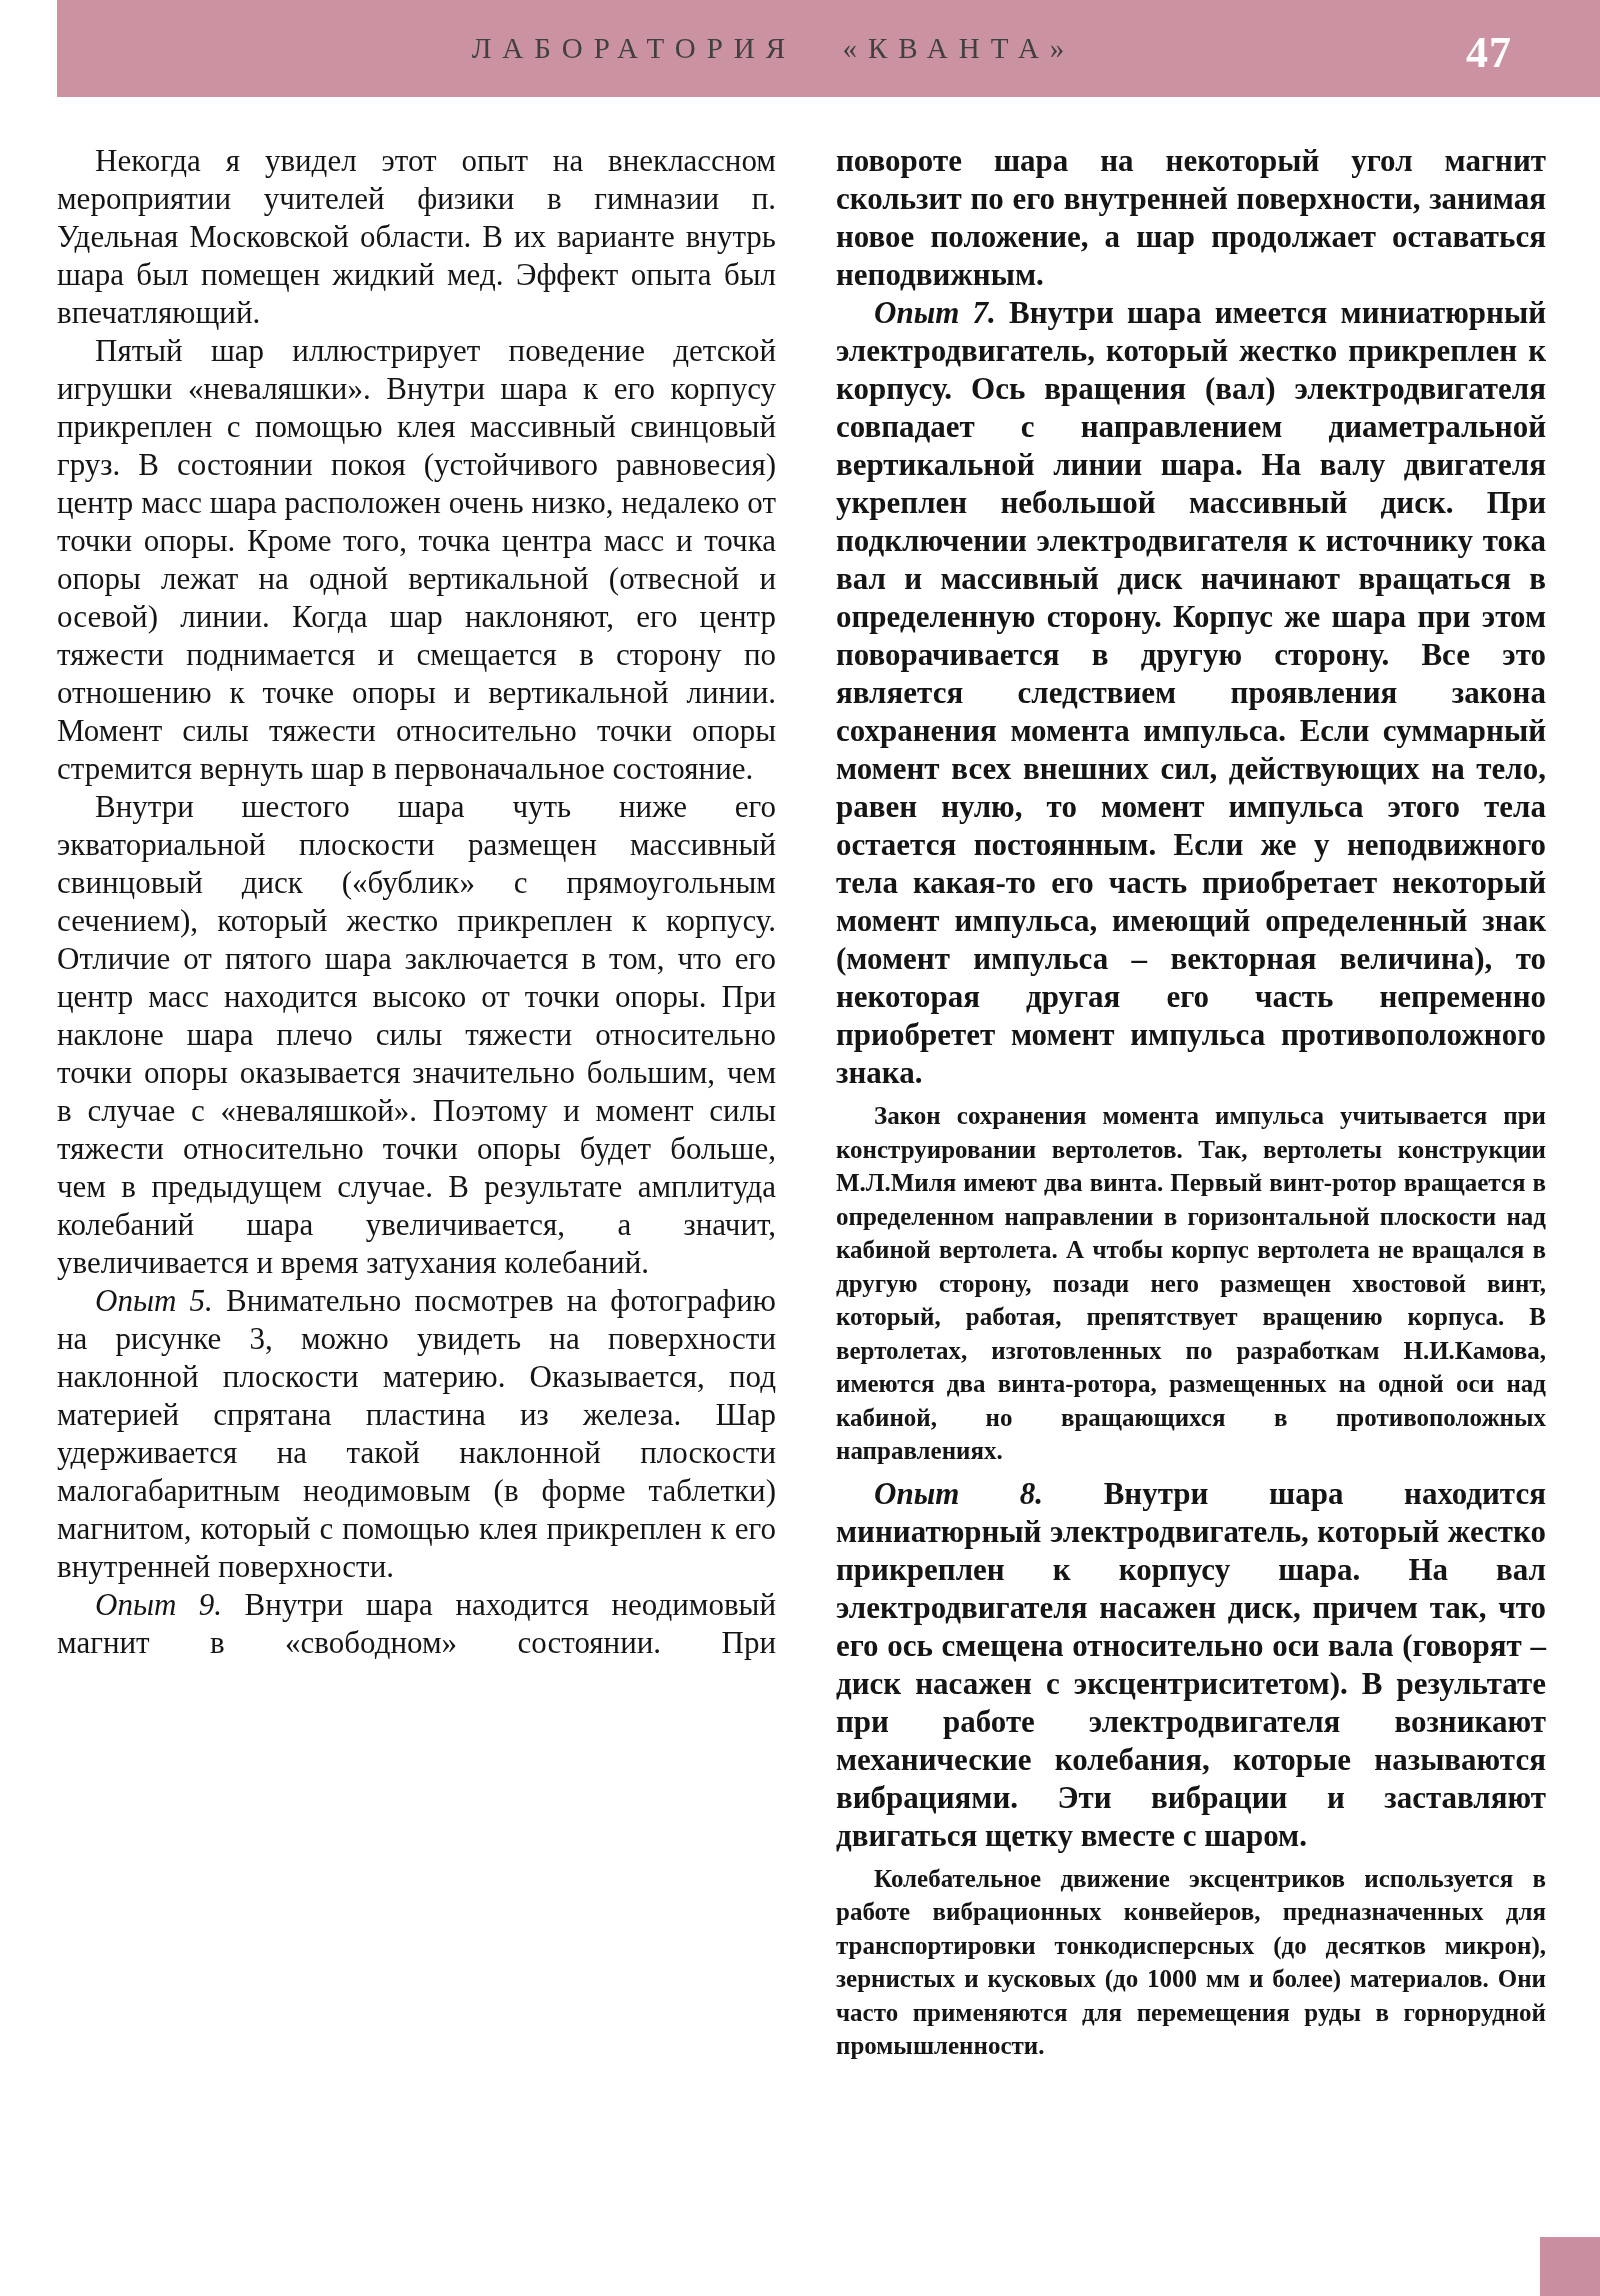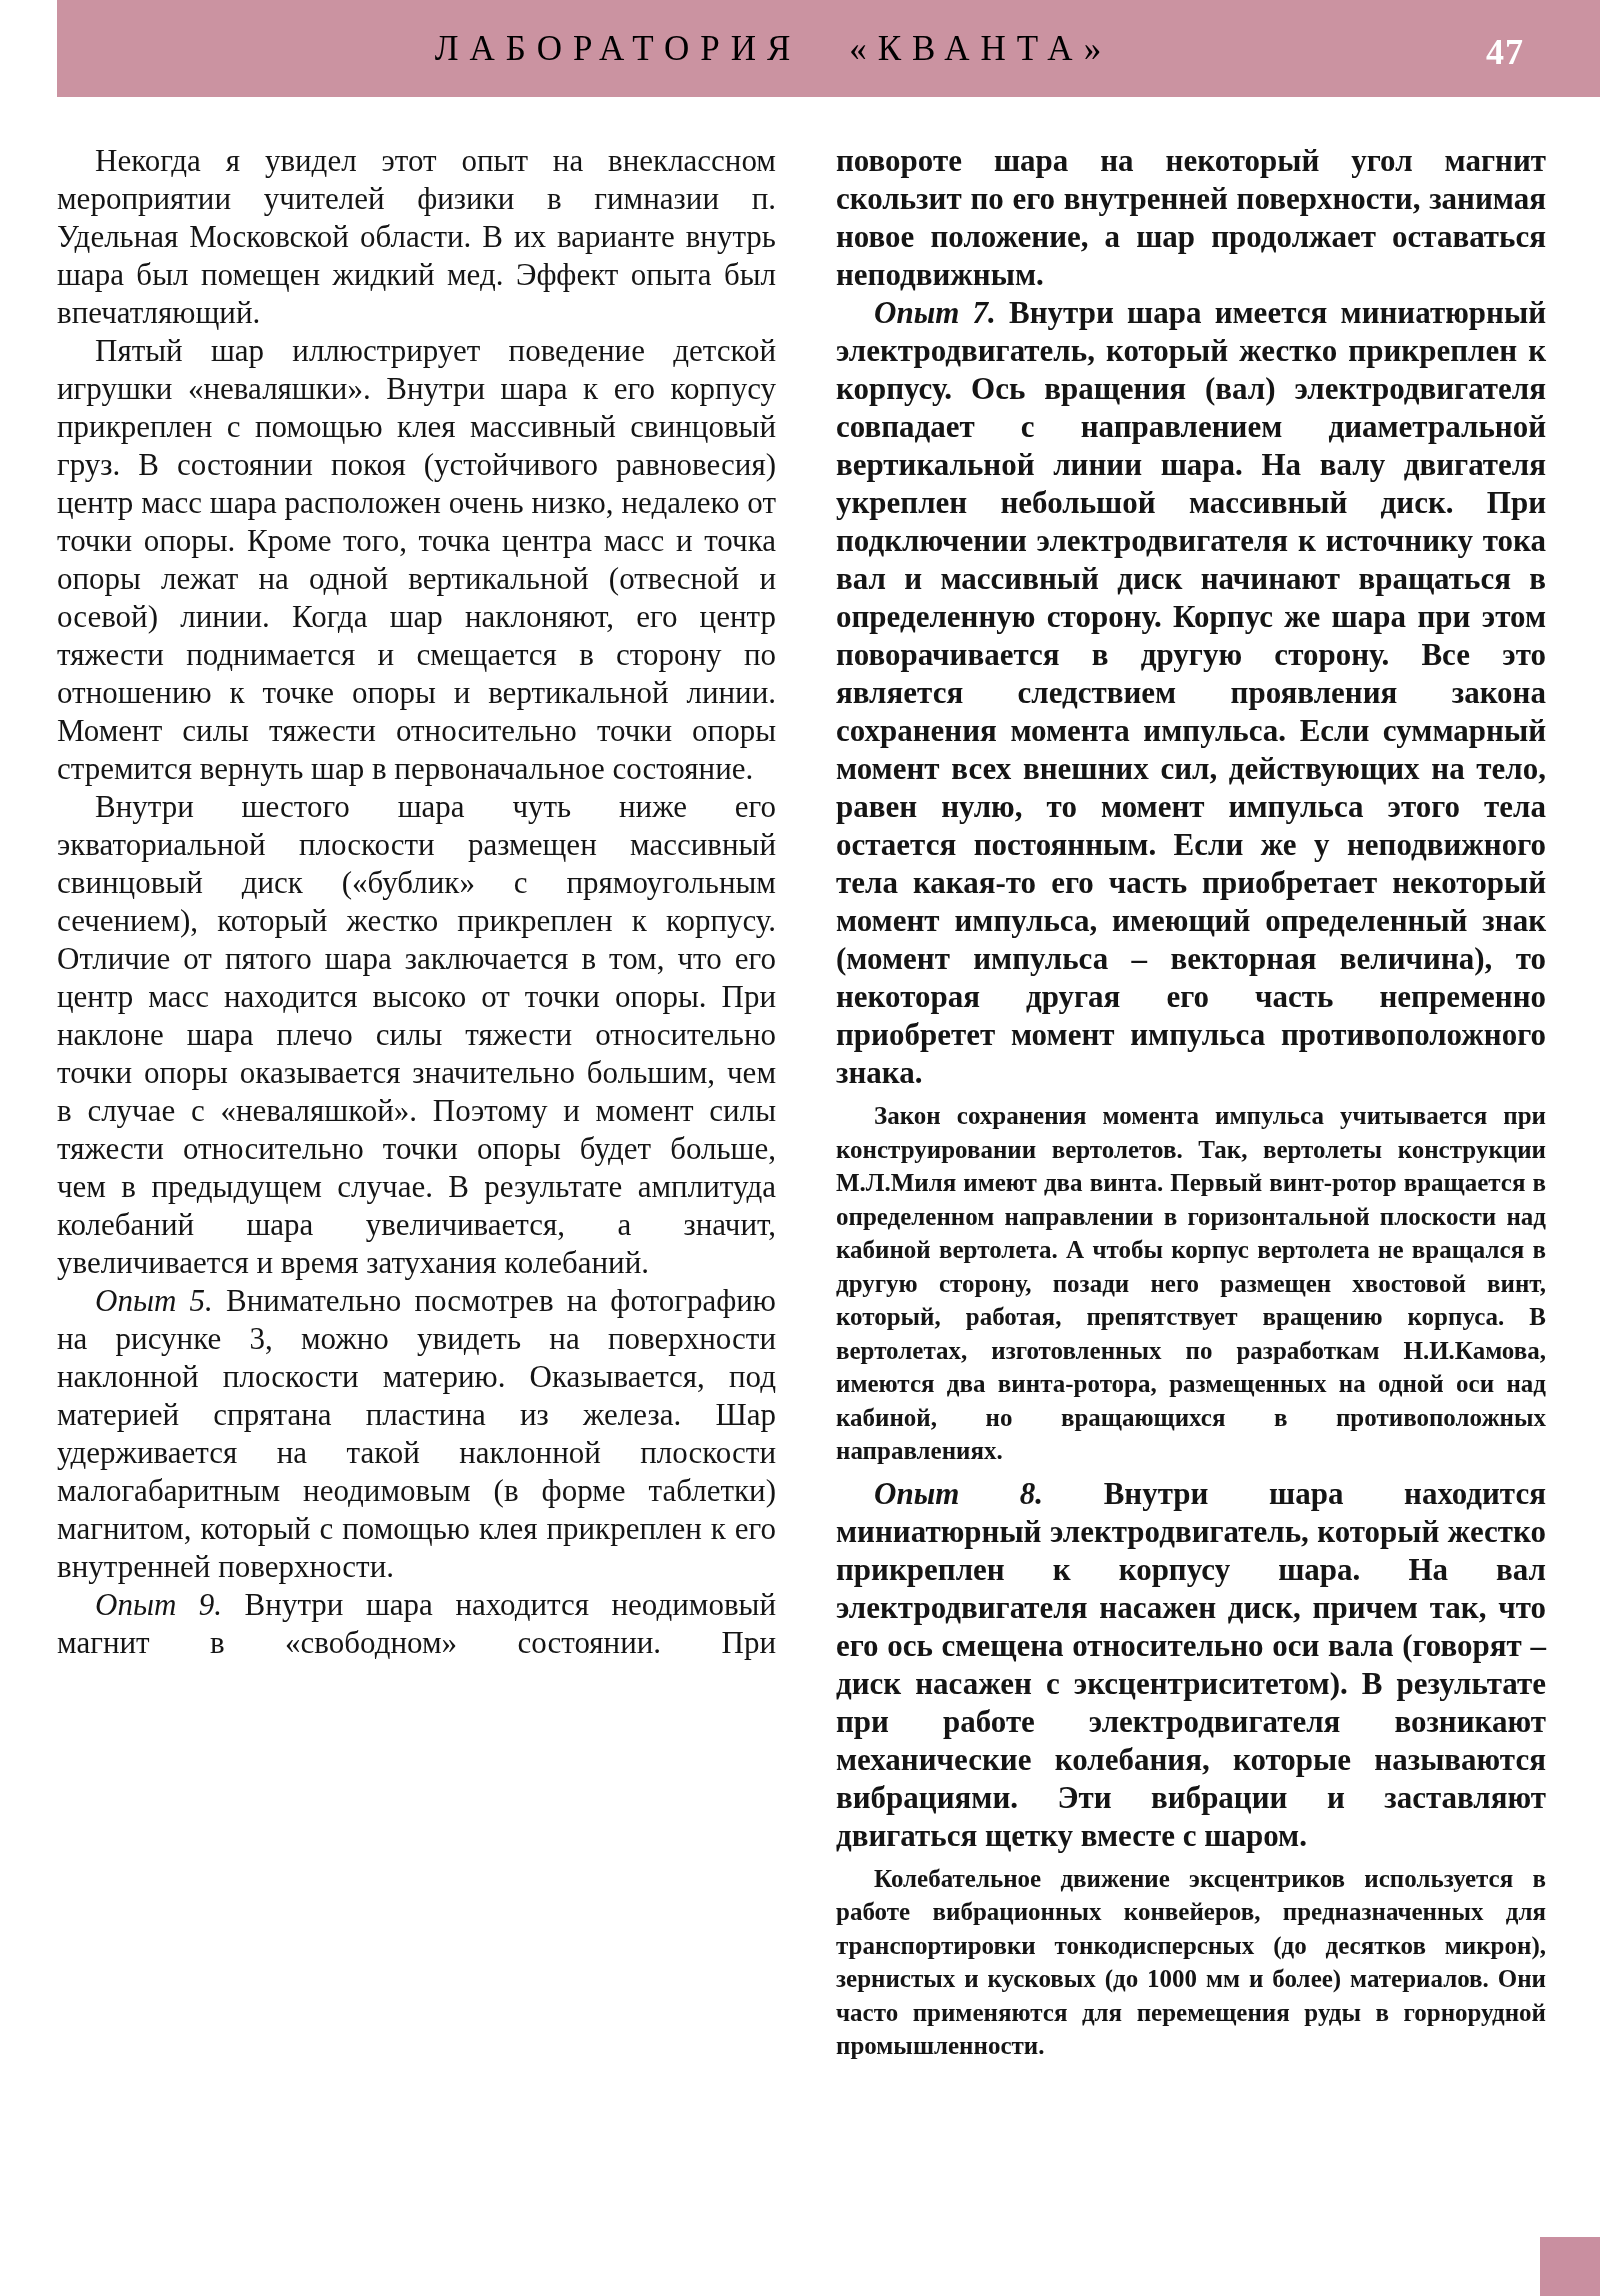--- a/index.html
+++ b/index.html
@@ -19,34 +19,34 @@
   .header-band {
     position: absolute;
     left: 57px; top: 0; right: 0;
     height: 97px;
     background: #cb93a1;
     display: flex;
     align-items: center;
     justify-content: center;
   }
   .header-title {
-    color: #000000;
-    font-size: 35px;
+    color: #404040;
+    font-size: 29px;
     letter-spacing: 11px;
     word-spacing: 28px;
     white-space: nowrap;
     transform: translateX(-55px);
   }
   .page-number {
     position: absolute;
-    right: 76px;
+    right: 88px;
     top: 50%;
     transform: translateY(-44%);
     color: #ffffff;
-    font-size: 36px;
+    font-size: 44px;
     font-weight: bold;
     letter-spacing: 1px;
   }
   .col {
     position: absolute;
     top: 97px;
     text-align: justify;
     hyphens: auto;
     margin-top: 45px;
     -webkit-hyphens: auto;

